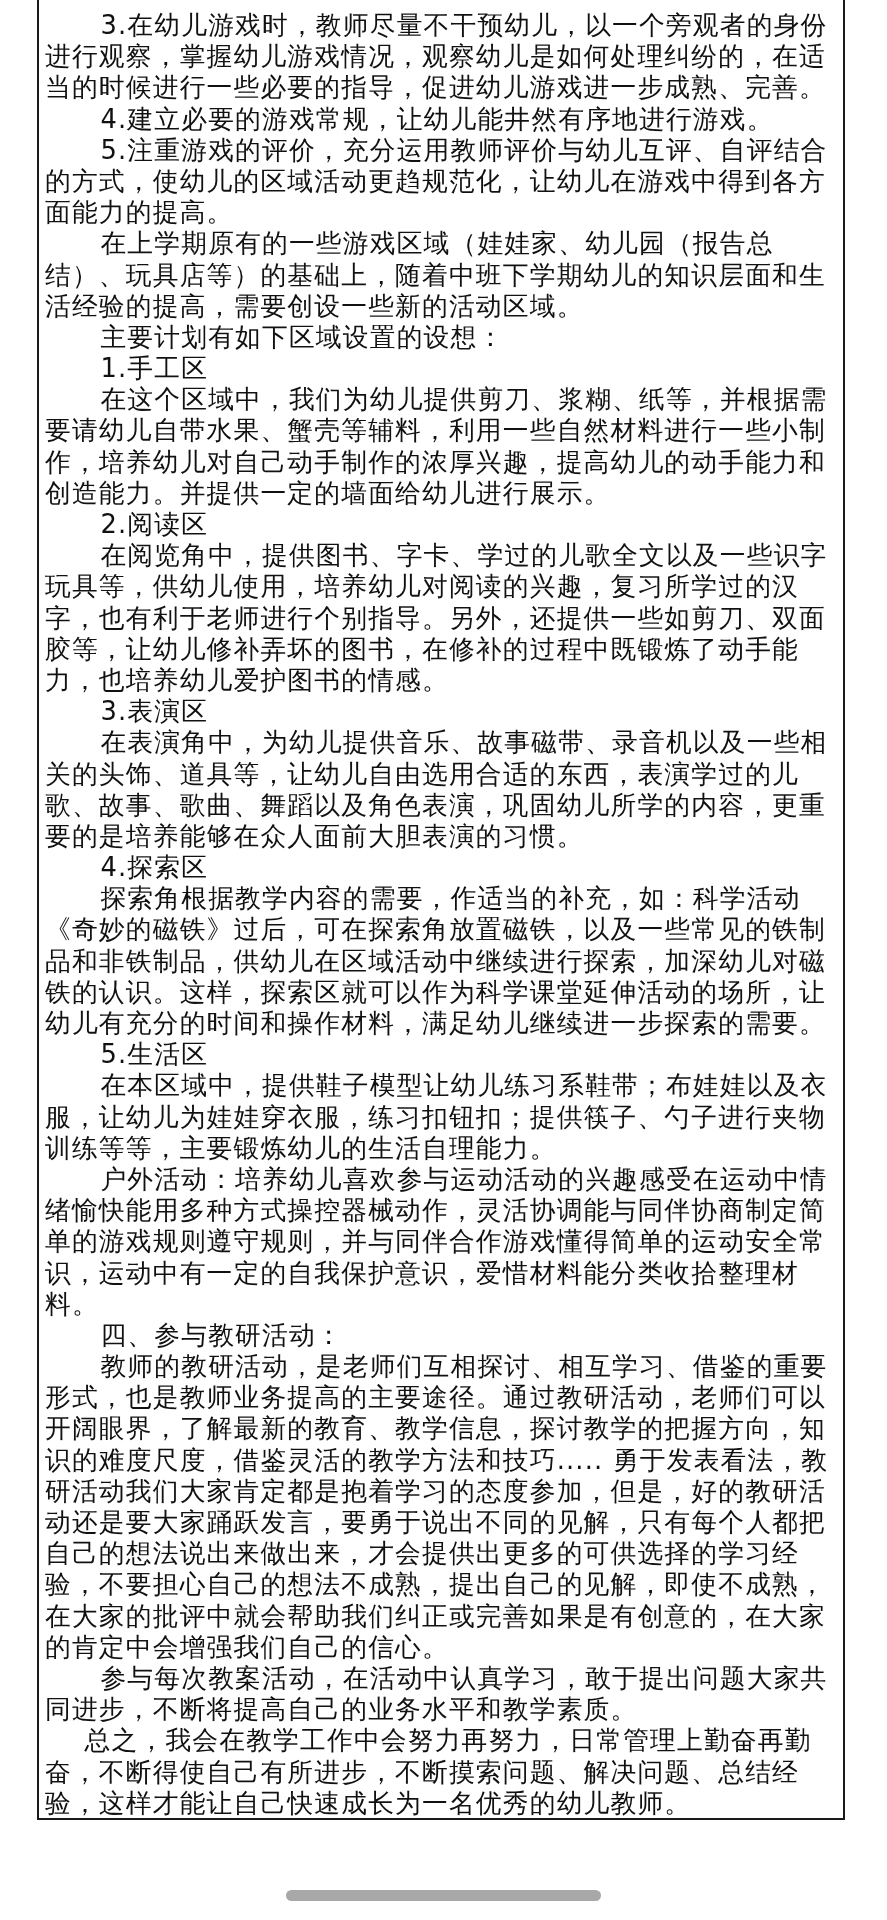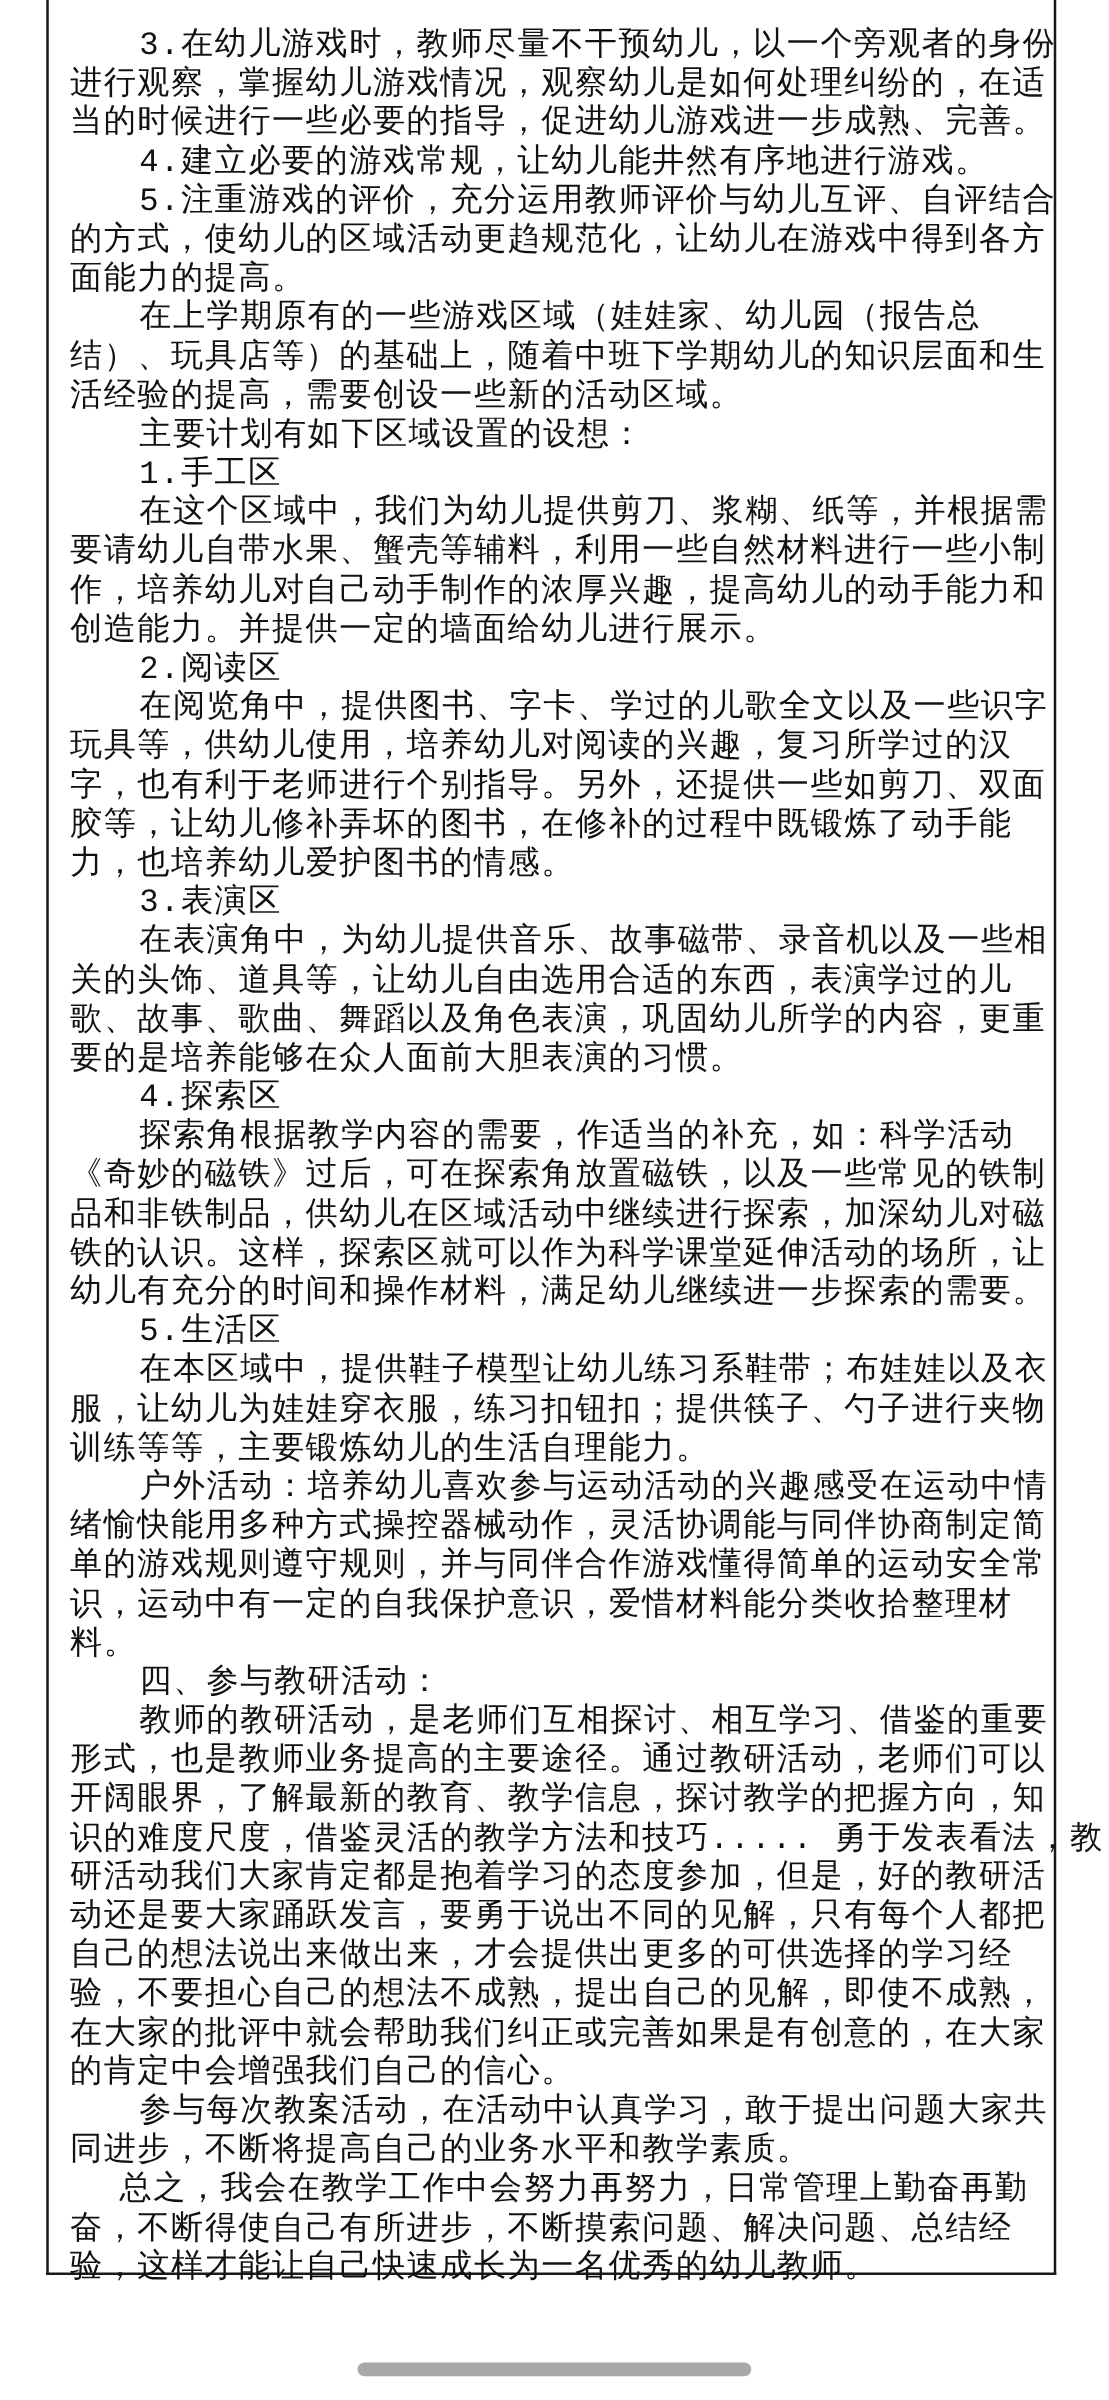--- a/index.html
+++ b/index.html
@@ -24,23 +24,22 @@
       border-left: 2px solid #1a1a1a;
       border-right: 2px solid #1a1a1a;
       border-bottom: 2px solid #1a1a1a;
       box-sizing: border-box;
     }
     .doc-text {
       position: absolute;
       left: 41px;
       top: 6px;
       width: 804px;
-      margin: 15px;
+      margin: 4px;
       padding: 0;
-      font-family: Liberation Mono, monospace;
     }
     .line {
       display: block;
       height: 31.2px;
       line-height: 31.2px;
       font-size: 26px;
       letter-spacing: 1.2px;
       white-space: nowrap;
       overflow: visible;
       transform: scaleX(0.99);

